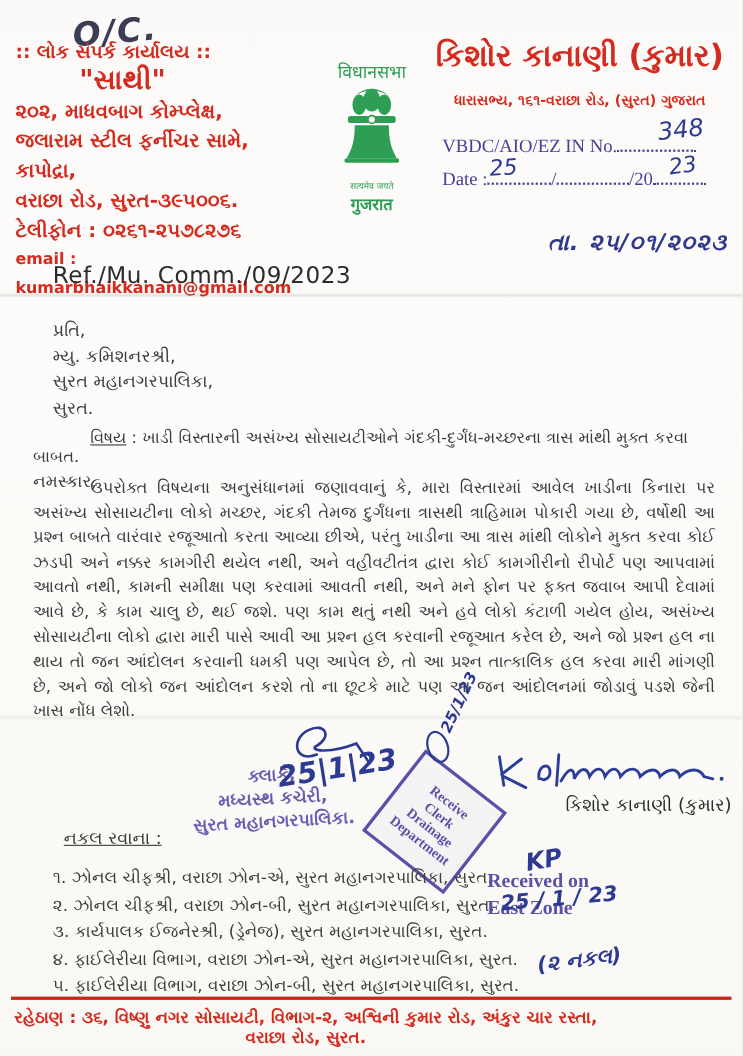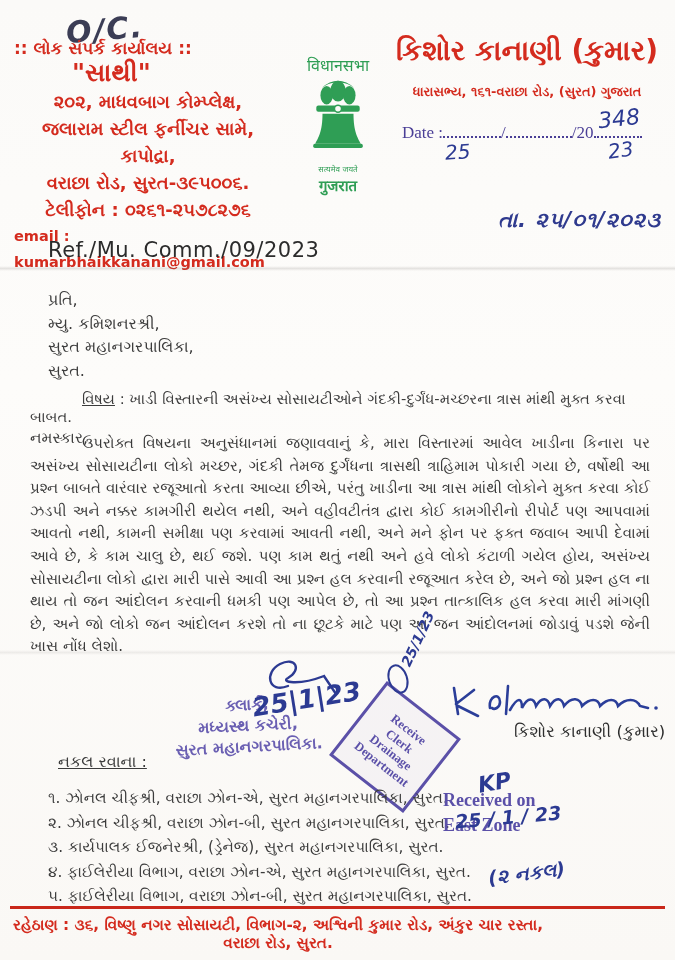--- a/index.html
+++ b/index.html
@@ -15,21 +15,21 @@
   .green { color:#2f9e55; }
   .purple { color:#4a3f96; }
   .hand { font-style:italic; color:#2c3a92; }
   .crease { left:0; right:0; height:5px;
     background:linear-gradient(180deg,rgba(0,0,0,0) 0%,rgba(120,115,110,.18) 50%,rgba(0,0,0,0) 100%); }
 
   
   .office { left:14px; top:38px; width:268px; font-weight:bold; }
   .office .l1 { font-size:17px; }
   .office .nm { font-size:25px; padding-left:58px; line-height:30px; }
-  .office .ad { font-size:18px; line-height:27px;text-align:center; }
+  .office .ad { font-size:18px; line-height:27px; }
   .office .em { font-size:14.5px; line-height:26px; }
 
   
   .emblem { left:284px; top:44px; width:108px; text-align:center;margin-top:13px; }
   .emblem .t { font-size:16px; line-height:18px; }
   .emblem .m { font-size:8px; margin-top:-2px; }
   .emblem .b { font-size:15px; font-weight:bold; margin-top:1px; }
 
   
   .mla { left:383px; top:34px; width:288px; text-align:center; }
@@ -125,20 +125,23 @@
     <div class="b">गुजरात</div>
   </div>
 
   <div class="abs mla red">
     <div class="nm">કિશોર કાનાણી (કુમાર)</div>
     <div class="ds">ધારાસભ્ય, ૧૬૧-વરાછા રોડ, (સુરત) ગુજરાત</div>
   </div>
 
   <div class="abs inward purple">
     <div>
+      <span>VBDC/AIO/EZ IN No.</span><span class="dots" style="width:72px;"></span>
+    </div>
+    <div>
       <span>Date :</span><span class="dots" style="width:58px;"></span>/<span class="dots" style="width:66px;"></span><span>/20</span><span class="dots" style="width:48px;"></span>
     </div>
   </div>
   <div class="abs hand hw-no">348</div>
   <div class="abs hand hw-day">25</div>
   <div class="abs hand hw-yr">23</div>
 
   <div class="abs ta-date">તા. ૨૫/૦૧/૨૦૨૩</div>
 
   <div class="abs ref">Ref./Mu. Comm./09/2023</div>

